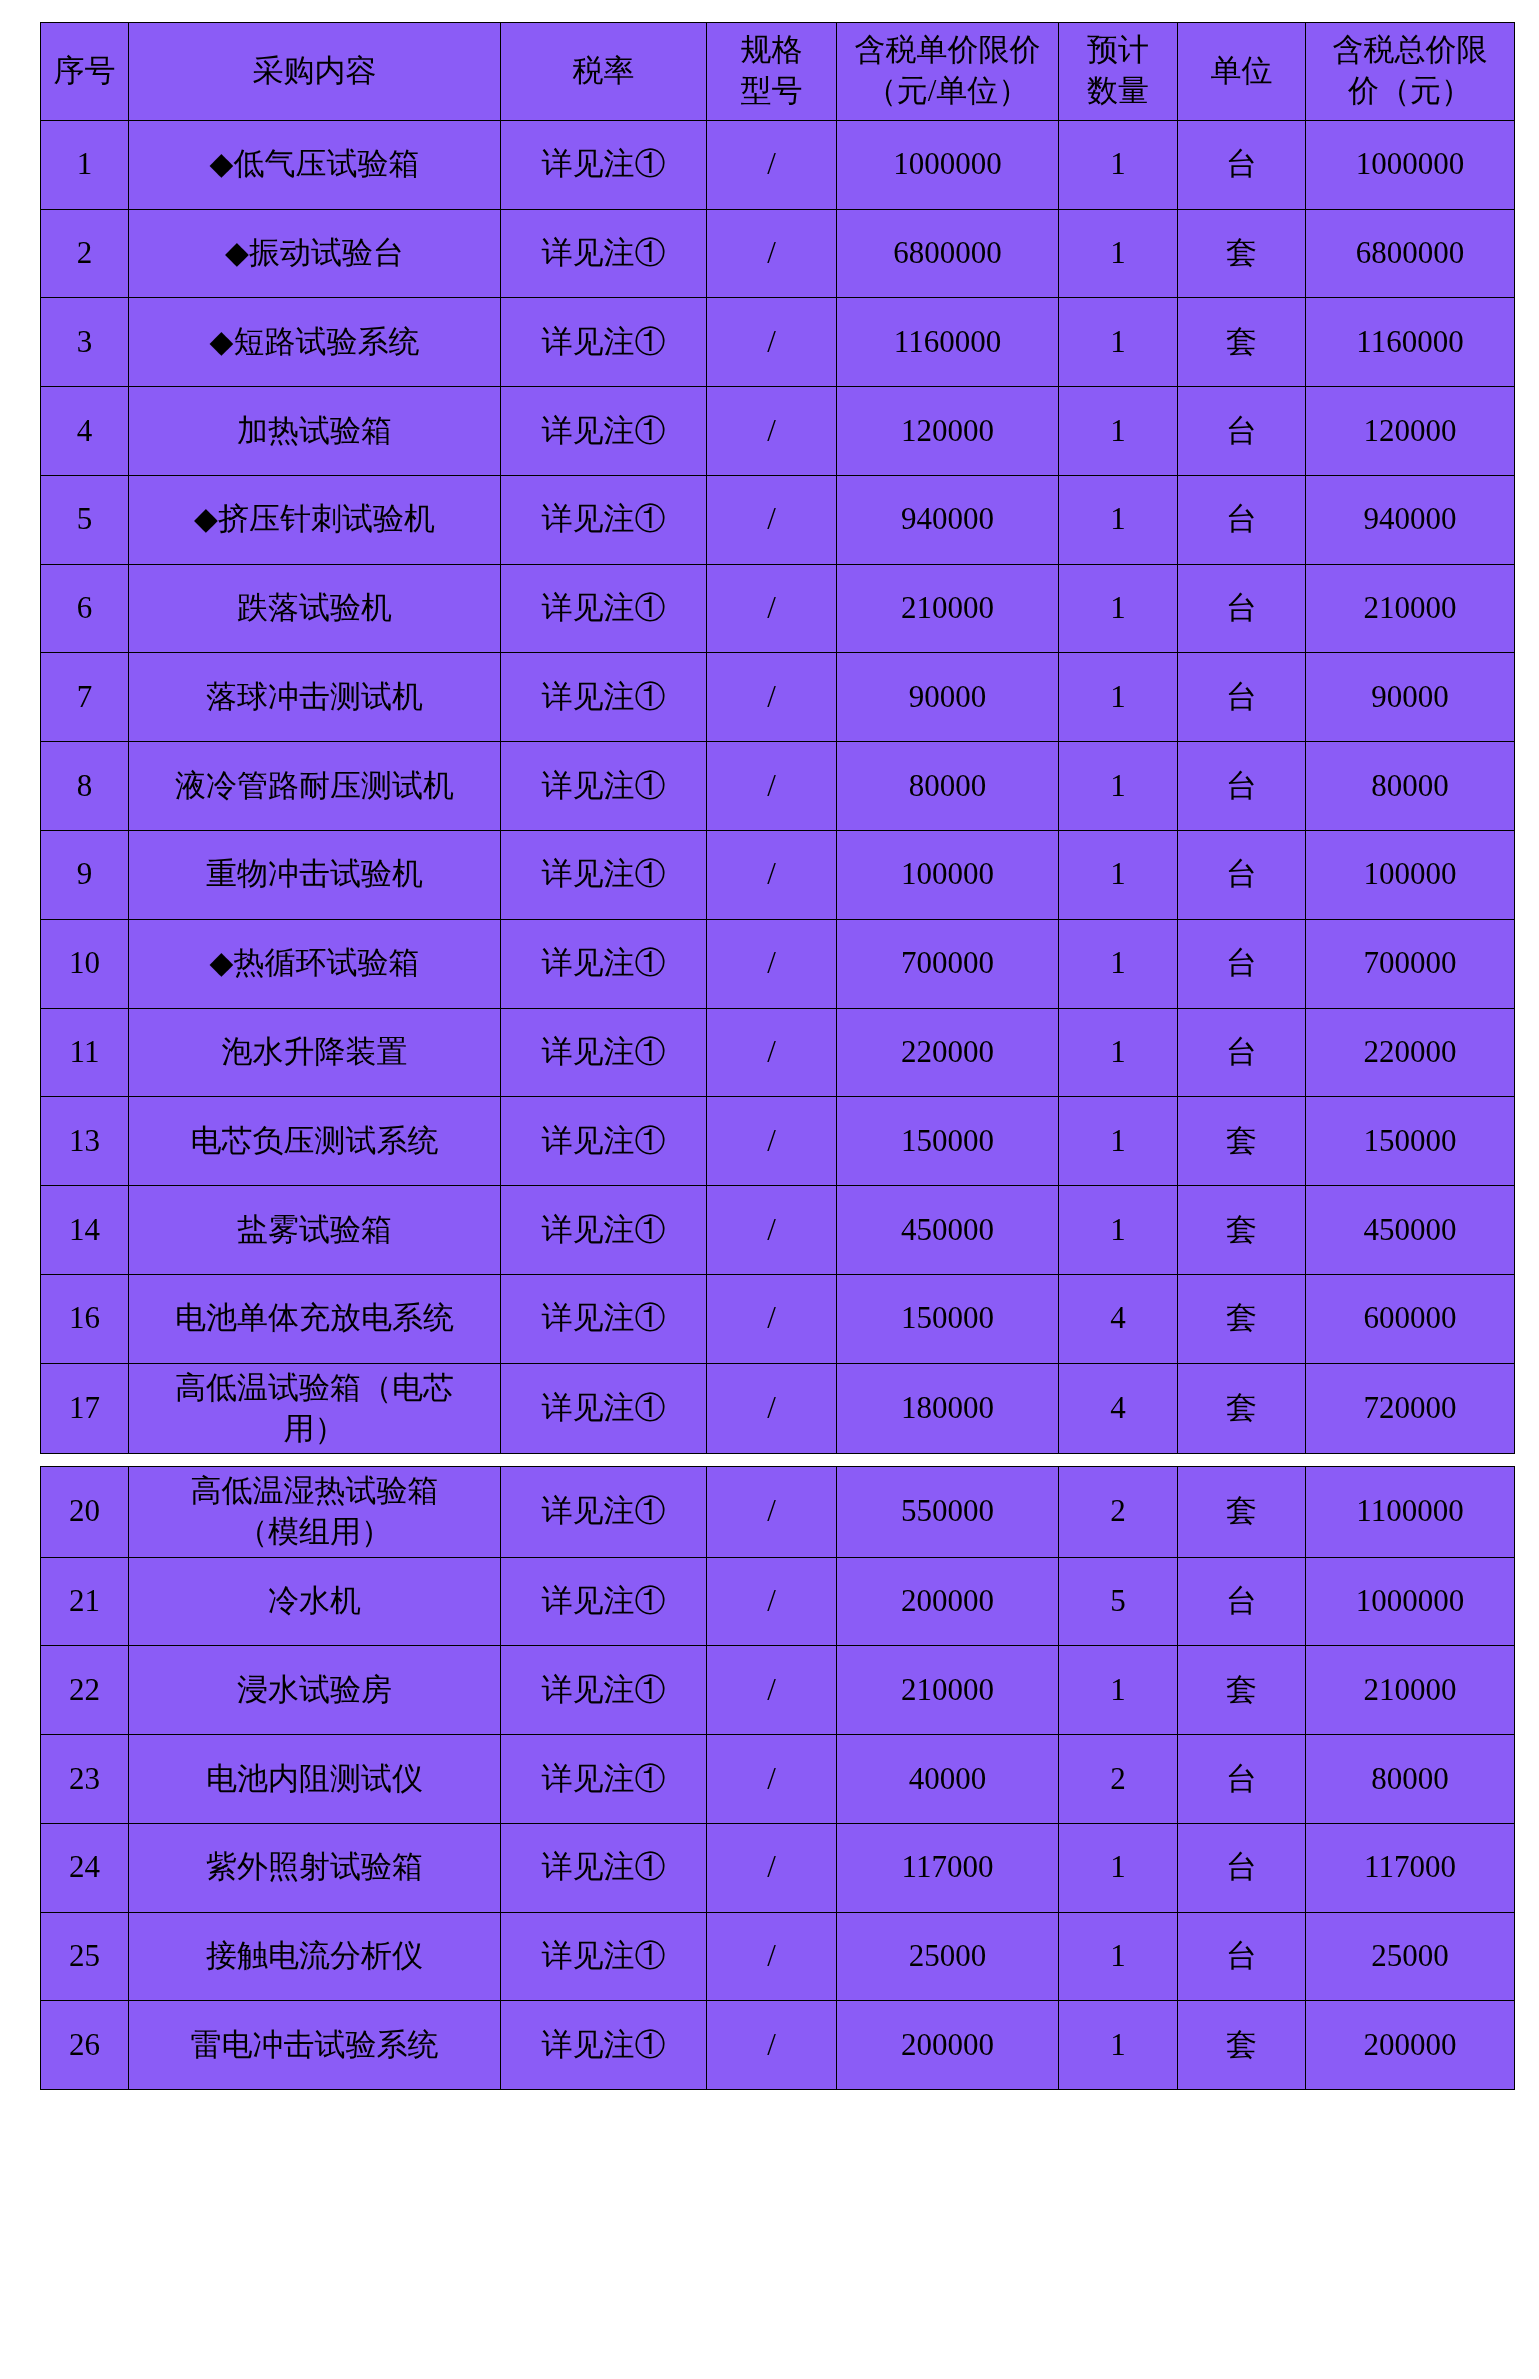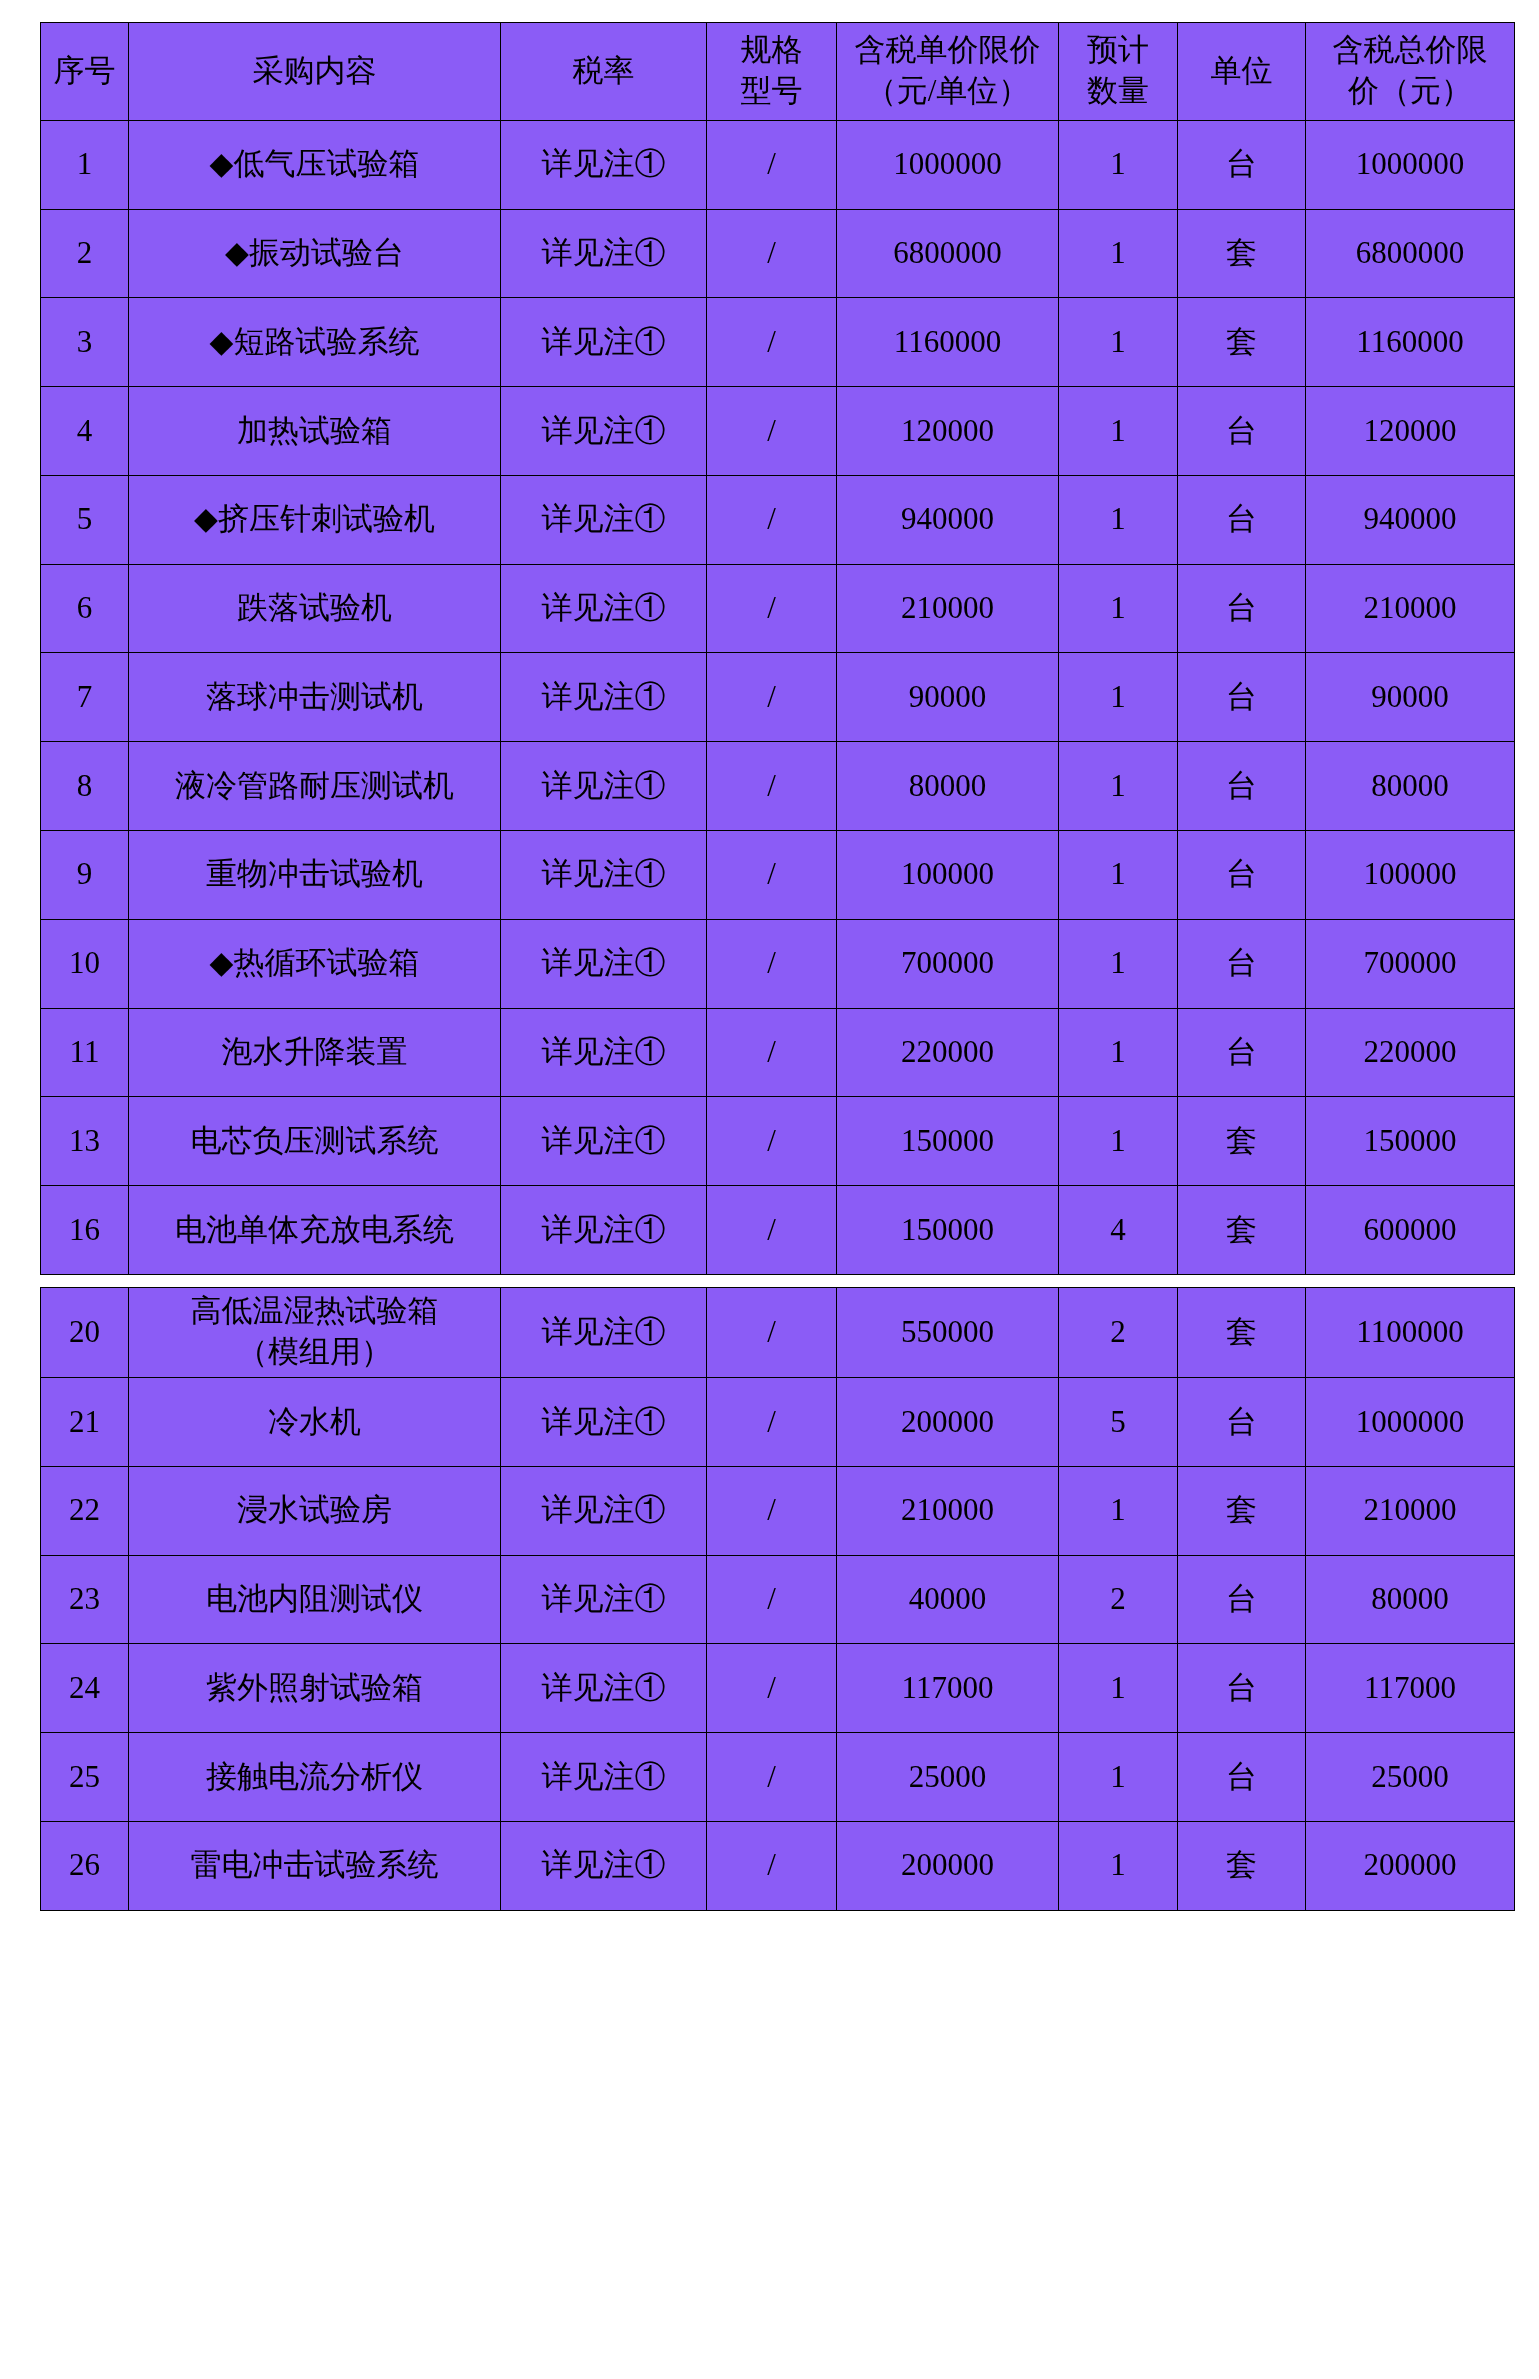--- a/index.html
+++ b/index.html
@@ -199,28 +199,49 @@
     <td>13</td>
     <td>电芯负压测试系统</td>
     <td>详见注①</td>
     <td>/</td>
     <td>150000</td>
     <td>1</td>
     <td>套</td>
     <td>150000</td>
   </tr>
         <tr>
+    <td>14</td>
+    <td>盐雾试验箱</td>
+    <td>详见注①</td>
+    <td>/</td>
+    <td>450000</td>
+    <td>1</td>
+    <td>套</td>
+    <td>450000</td>
+  </tr>
+        <tr>
     <td>16</td>
     <td>电池单体充放电系统</td>
     <td>详见注①</td>
     <td>/</td>
     <td>150000</td>
     <td>4</td>
     <td>套</td>
     <td>600000</td>
+  </tr>
+        <tr>
+    <td>17</td>
+    <td>高低温试验箱（电芯
+用）</td>
+    <td>详见注①</td>
+    <td>/</td>
+    <td>180000</td>
+    <td>4</td>
+    <td>套</td>
+    <td>720000</td>
   </tr>
       </tbody>
   </table>
 
   <div class="tbl-gap"></div>
 
   <table>
     <colgroup>
       <col class="c-no">
         <col class="c-name">

